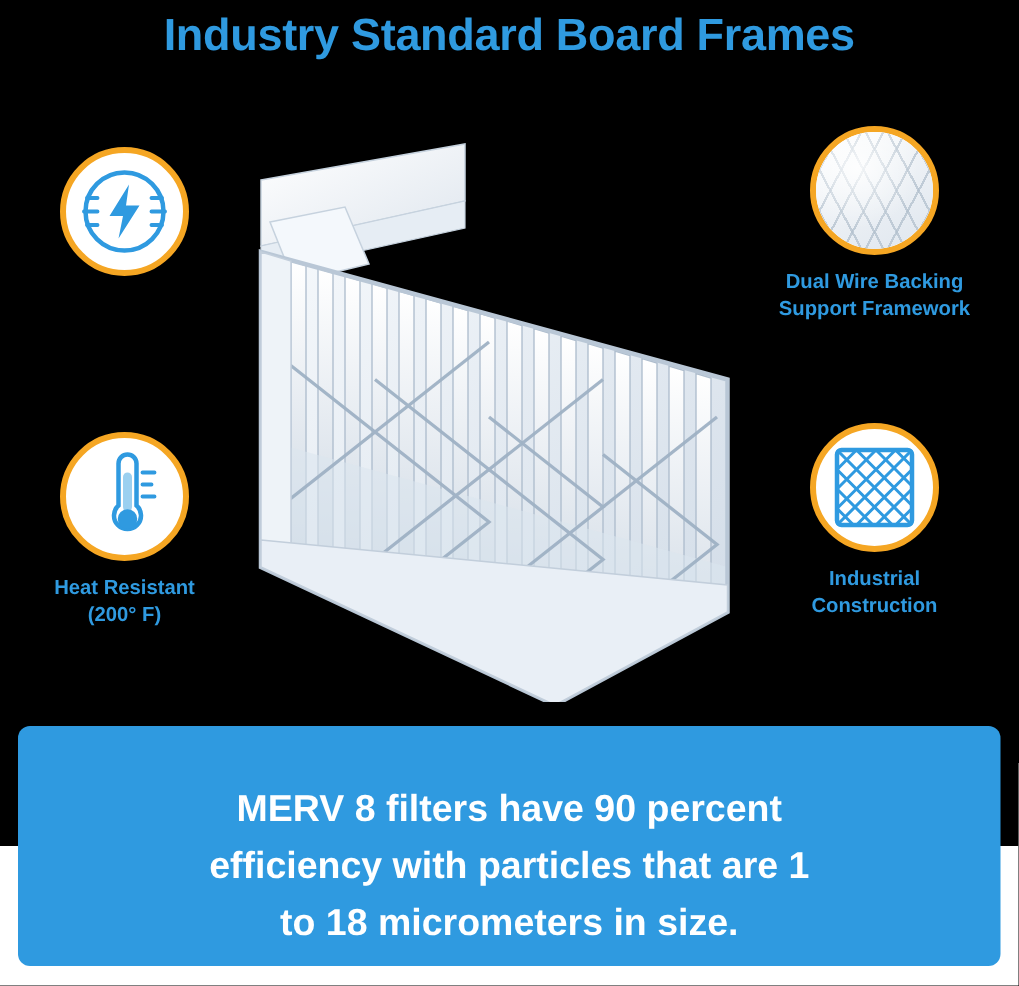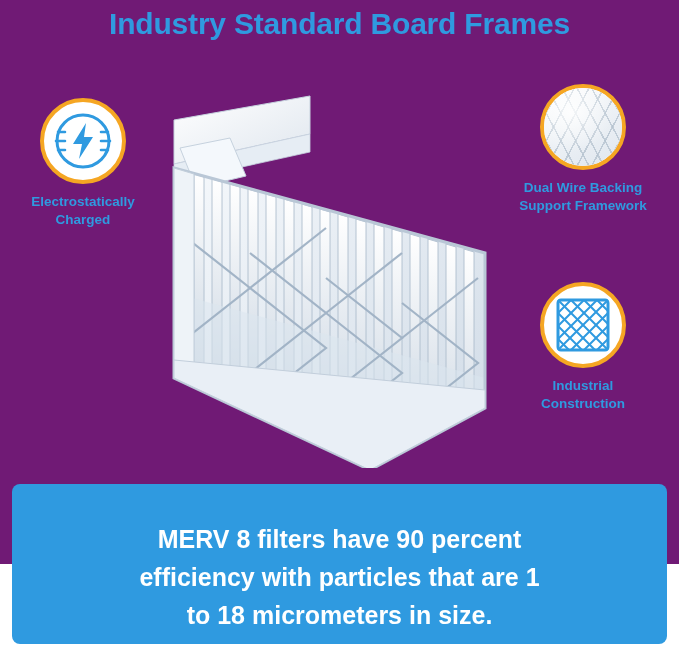--- a/index.html
+++ b/index.html
@@ -10,21 +10,21 @@
     background: #ffffff;
     font-family: "Liberation Sans", sans-serif;
     overflow: hidden;
     position: relative;
   }
 
   .page {
     position: relative;
     width: 679px;
     height: 564px;
-    background: #701a75;
+    background: #000000;
   }
 
   
   .title {
     position: absolute;
     top: 2px;
     left: 0;
     width: 679px;
     text-align: center;
     font-size: 30px;
@@ -225,26 +225,38 @@
     <div class="circle">
       <div class="bolt-wrap">
         <svg width="60" height="60" viewBox="0 0 60 60" xmlns="http://www.w3.org/2000/svg">
           <circle cx="30" cy="30" r="26" fill="none" stroke="#2f9ae0" stroke-width="3"></circle>
           <path d="M33 12 L20 33 L29 33 L26 48 L40 26 L31 26 Z" fill="#2f9ae0"></path>
           <path d="M12 21 L5 21 M12 30 L3 30 M12 39 L5 39" stroke="#2f9ae0" stroke-width="2.6" stroke-linecap="round" fill="none"></path>
           <path d="M48 21 L55 21 M48 30 L57 30 M48 39 L55 39" stroke="#2f9ae0" stroke-width="2.6" stroke-linecap="round" fill="none"></path>
         </svg>
       </div>
     </div>
+  </div>
+
+  <div class="feature" id="feat-heat">
+    <div class="circle">
+      <div class="thermo-wrap">
+        <svg width="56" height="60" viewBox="0 0 56 60" xmlns="http://www.w3.org/2000/svg">
+          <path d="M24 8 a6 6 0 0 1 12 0 v28 a9 9 0 1 1 -12 0 Z" fill="none" stroke="#2f9ae0" stroke-width="3"></path>
+          <rect x="27" y="14" width="6" height="26" rx="3" fill="#9bd0f0"></rect>
+          <circle cx="30" cy="45" r="6.5" fill="#2f9ae0"></circle>
+          <path d="M40 14 L48 14 M40 22 L46 22 M40 30 L48 30" stroke="#2f9ae0" stroke-width="2.6" stroke-linecap="round"></path>
+        </svg>
+      </div>
+    </div>
     <div class="caption">
-      <span>Electrostatically</span><br>
-      <span>Charged</span>
-    </div>
-  </div>
-
+      <span>Heat Resistant</span><br>
+      <span>(200° F)</span>
+    </div>
+  </div>
 
   <div class="feature" id="feat-indus">
     <div class="circle">
       <div class="indus-wrap">
         <svg width="58" height="58" viewBox="0 0 58 58" xmlns="http://www.w3.org/2000/svg">
           <rect x="4" y="4" width="50" height="50" rx="3" fill="none" stroke="#2f9ae0" stroke-width="3"></rect>
           <g stroke="#2f9ae0" stroke-width="2" fill="none">
             <path d="M4 17 L17 4 M4 30 L30 4 M4 43 L43 4 M4 54 L54 4 M17 54 L54 17 M30 54 L54 30 M43 54 L54 43"></path>
             <path d="M17 4 L54 41 M4 4 L54 54 M4 17 L41 54 M4 30 L28 54 M4 43 L15 54 M30 4 L54 28 M43 4 L54 15"></path>
           </g>

